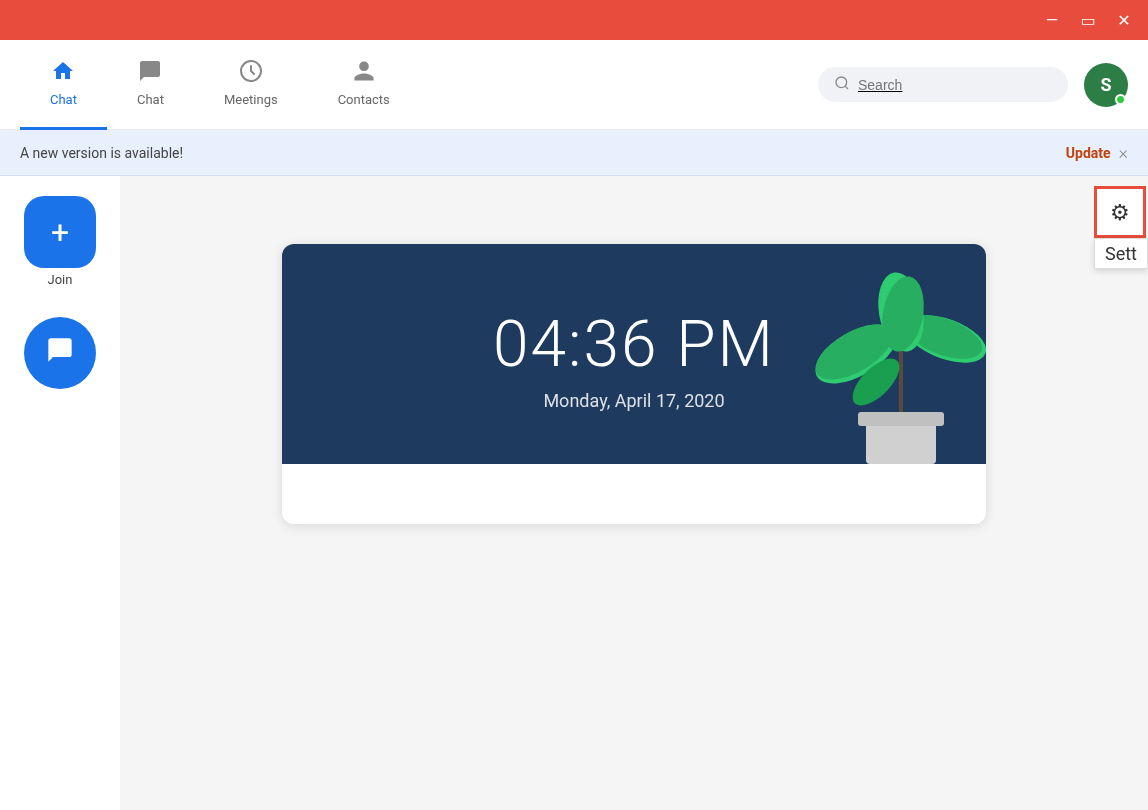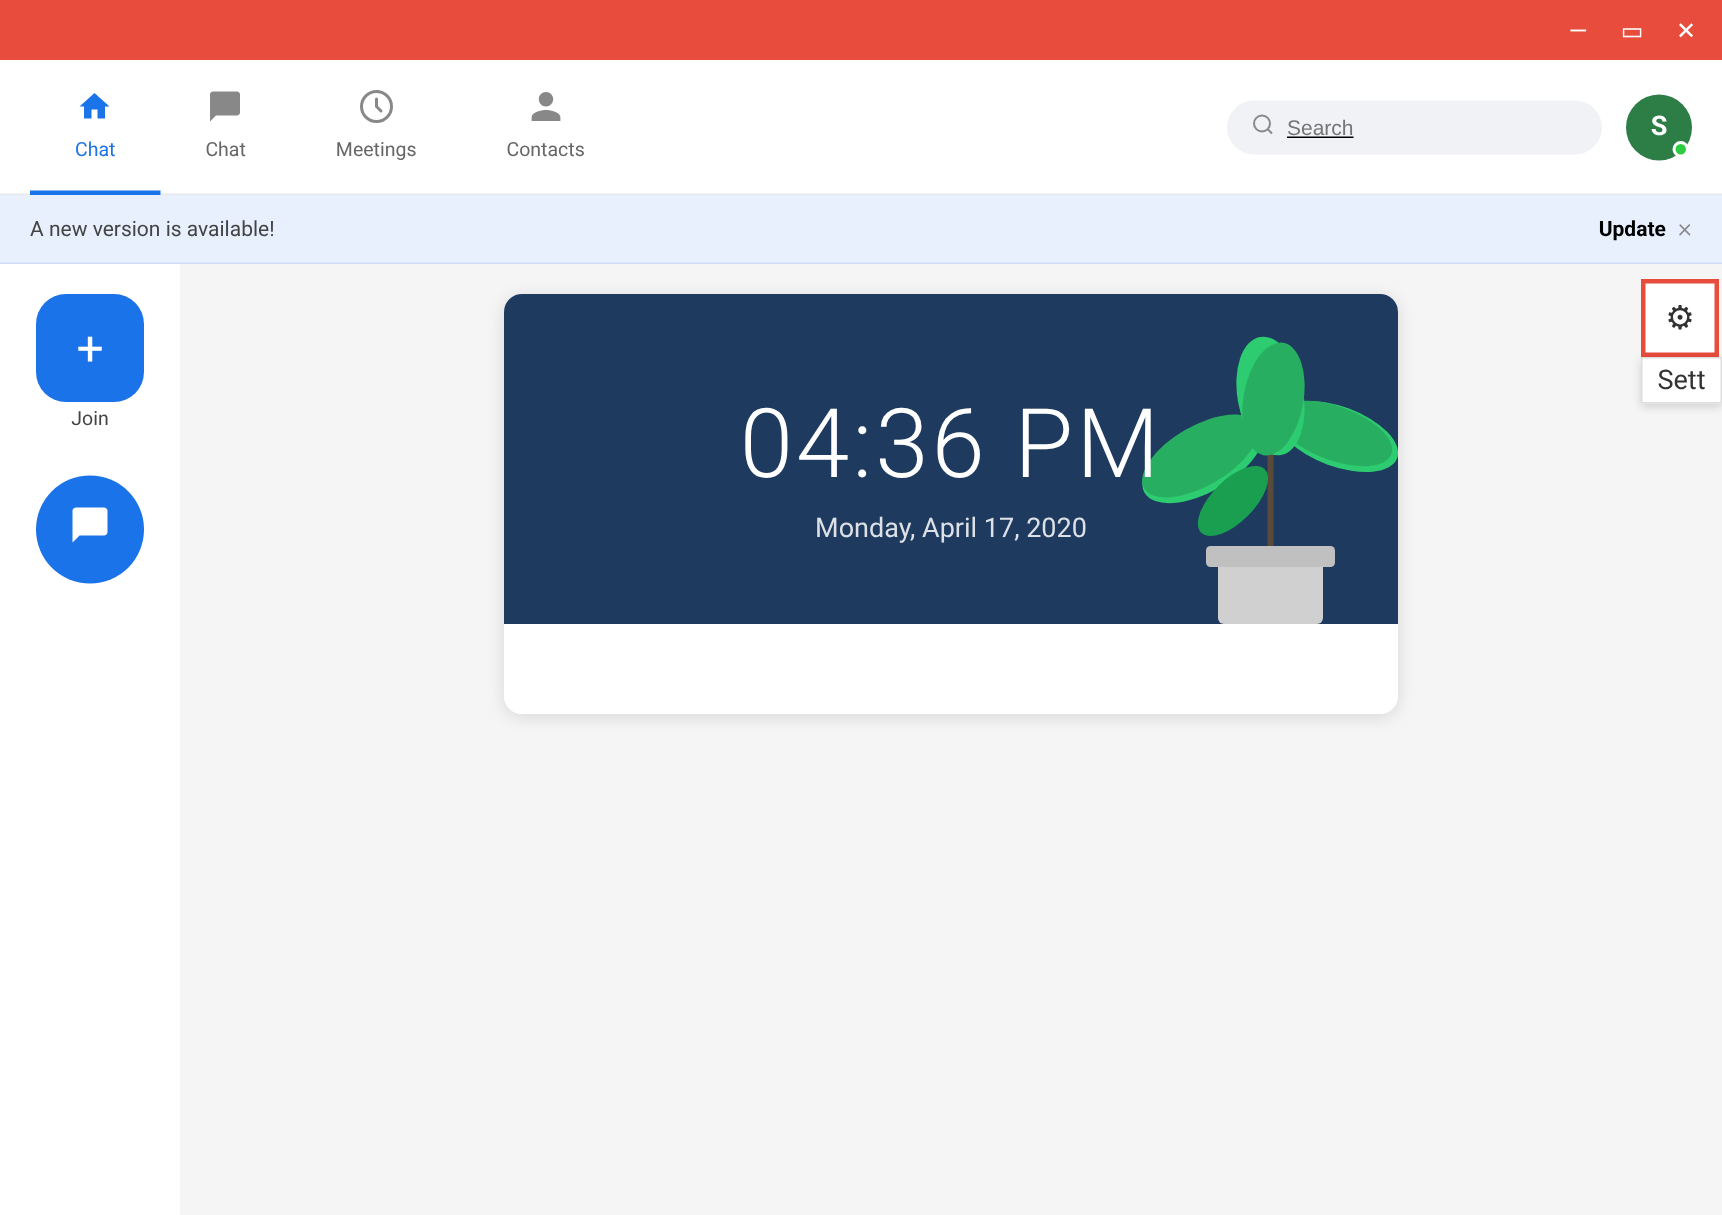--- a/index.html
+++ b/index.html
@@ -132,21 +132,21 @@
       align-items: center;
       gap: 0;
       border-bottom: 1px solid #d0dcf5;
     }
     .update-text {
       font-size: 14px;
       color: #444;
       flex: 1;
     }
     .update-link {
-      color: #000000;
+      color: #c2410c;
       font-weight: bold;
       font-size: 14px;
       cursor: pointer;
       margin-left: 6px;
     }
     .banner-close {
       color: #888;
       cursor: pointer;
       font-size: 18px;
       font-weight: 300;
@@ -215,24 +215,25 @@
       flex: 1;
       padding: 20px 30px;
       overflow-y: auto;
       display: flex;
       flex-direction: column;
       align-items: center;
     }
 
     
     .clock-card {
-      width: 596px;
+      width: 704px;
       border-radius: 12px;
       overflow: hidden;
       box-shadow: 0 2px 12px rgba(0,0,0,0.12);
+      margin-top: 48px;
     }
     .clock-hero {
       background: #1e3a5f;
       padding: 40px 40px 30px;
       position: relative;
       min-height: 220px;
       display: flex;
       flex-direction: column;
       align-items: center;
       justify-content: center;

